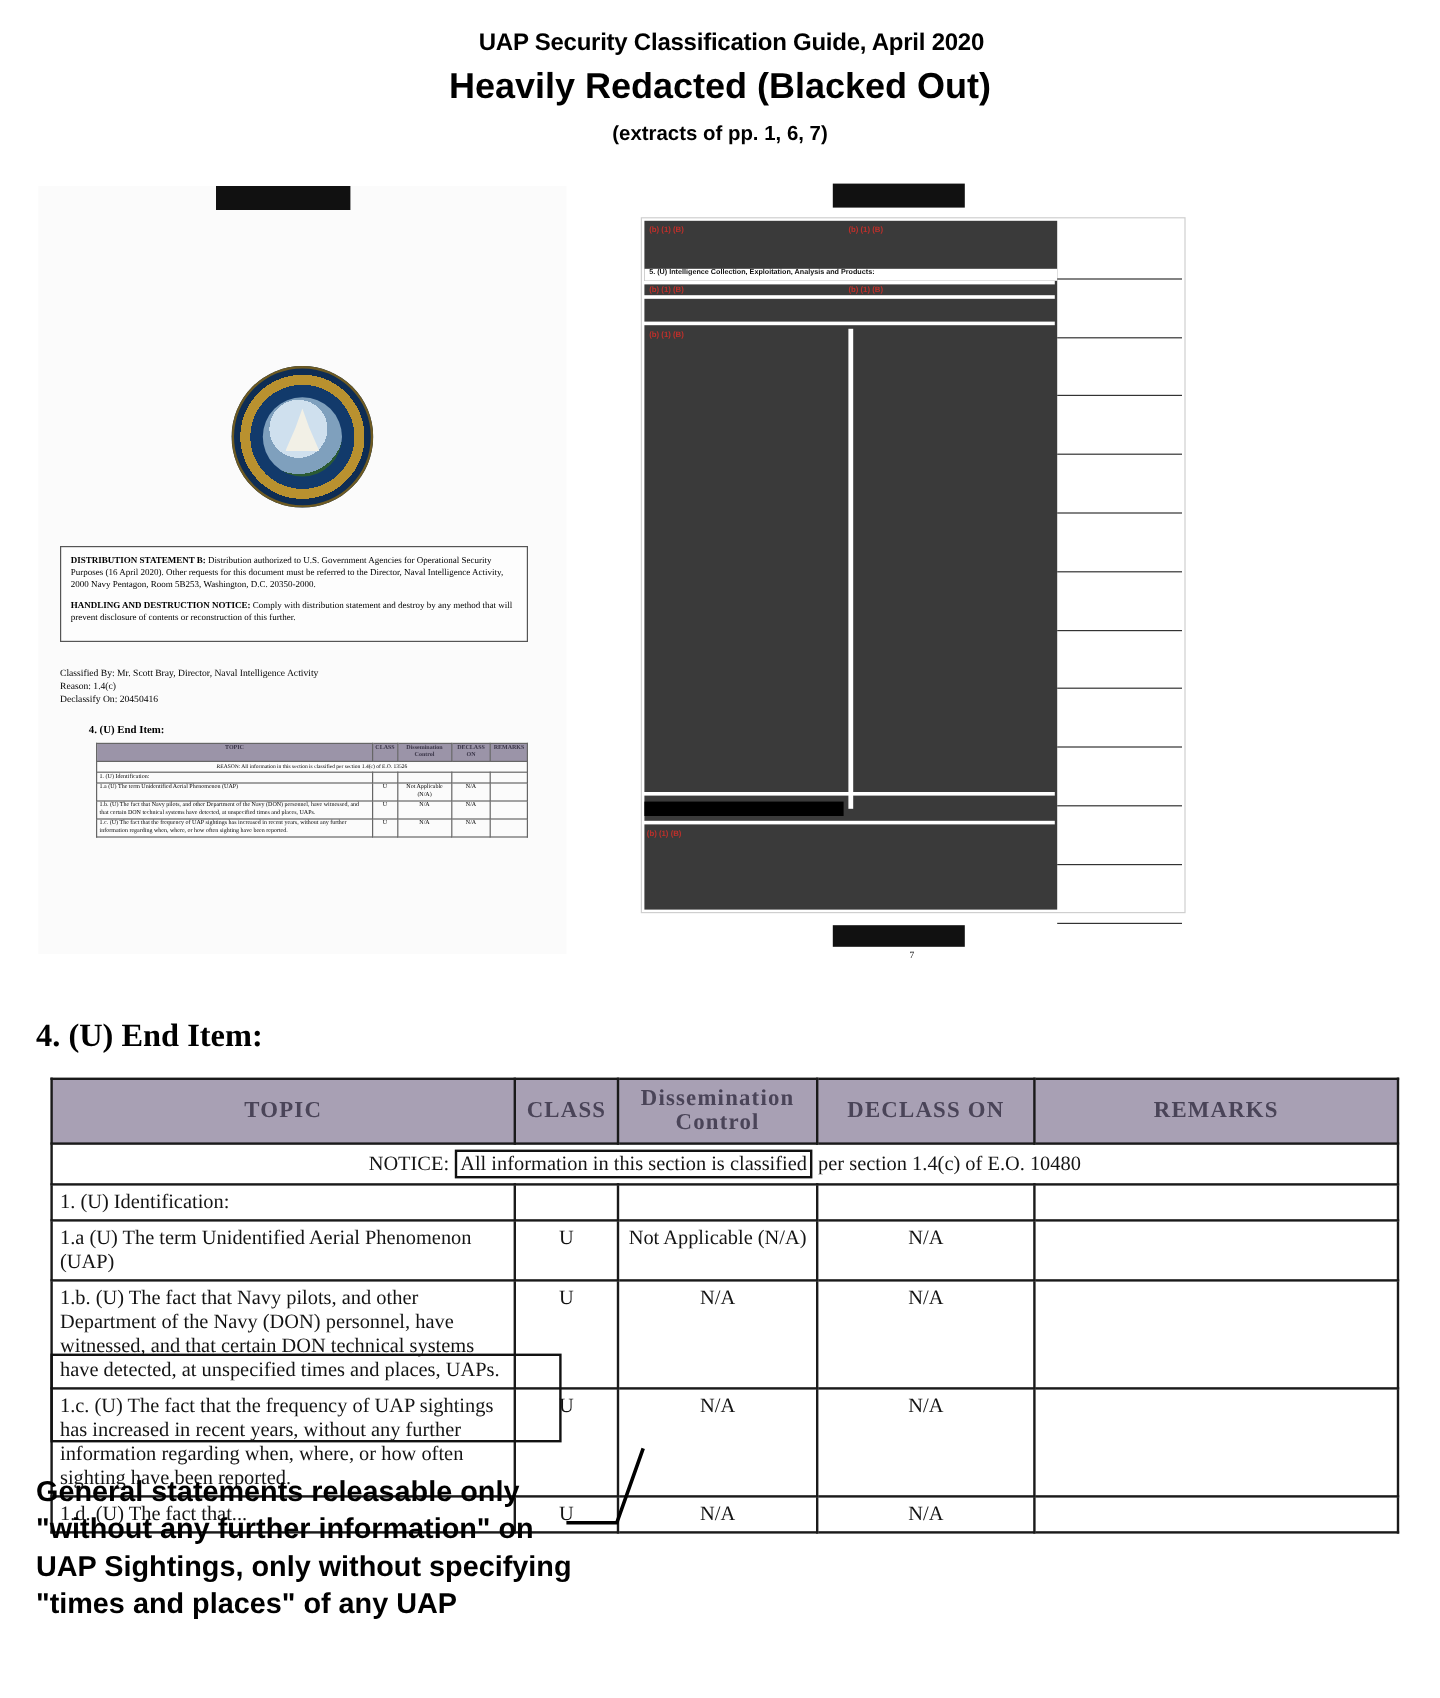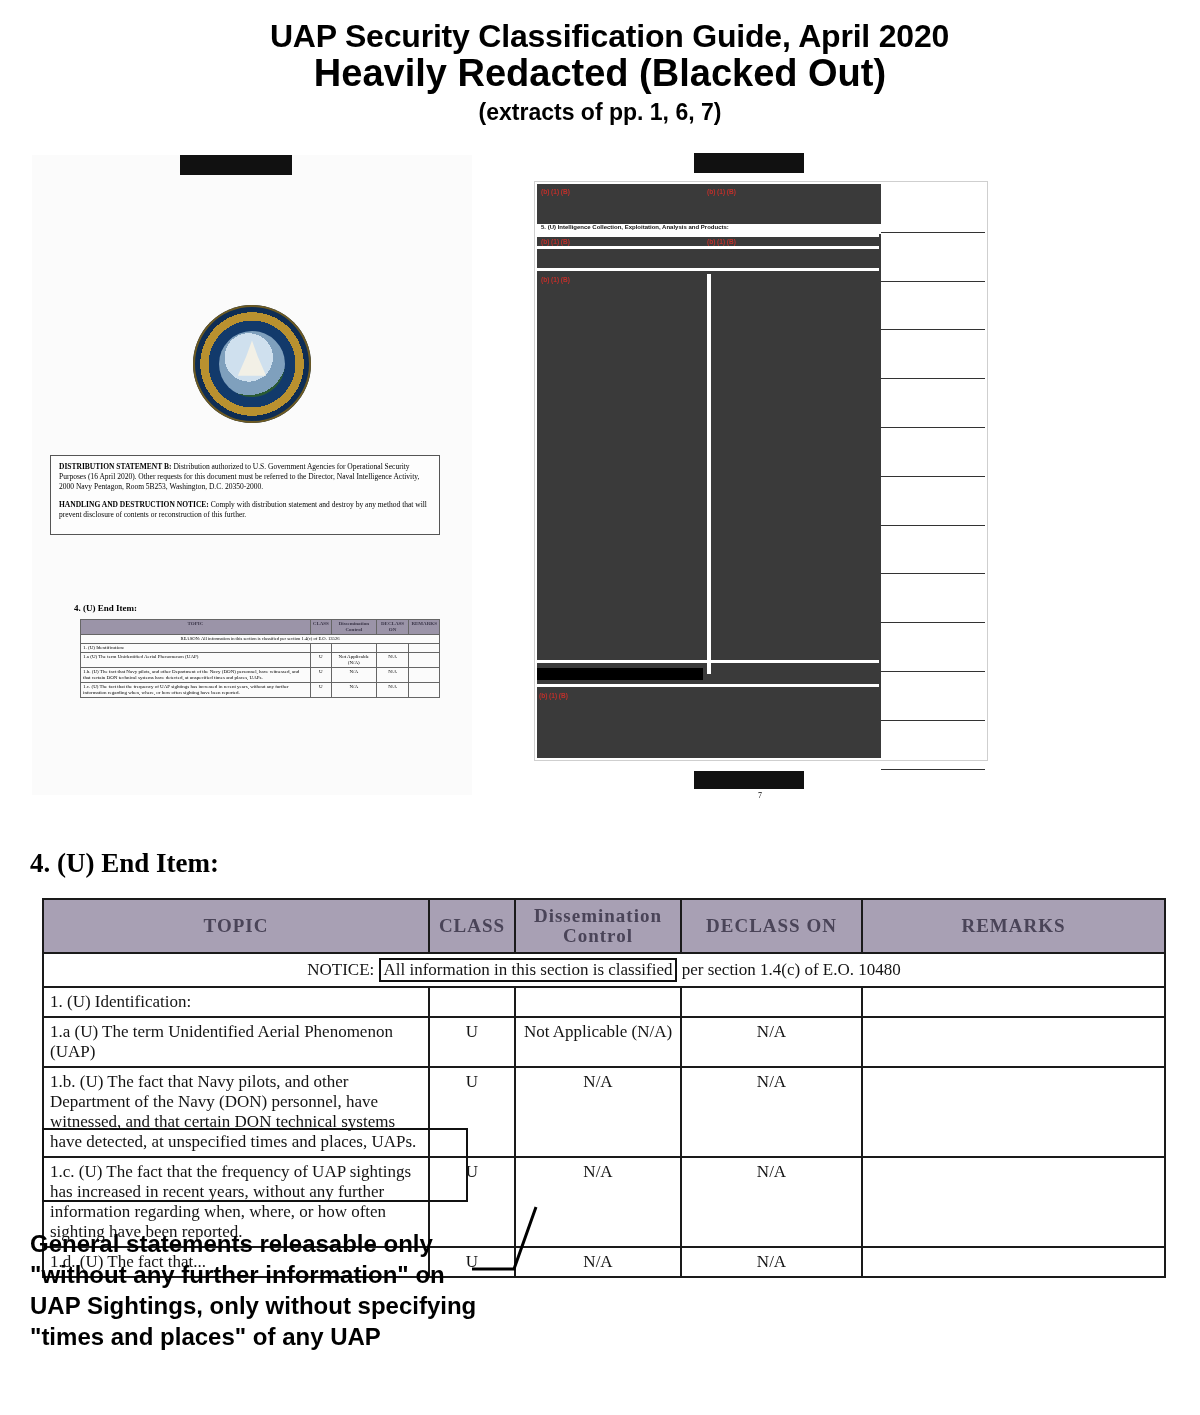--- a/index.html
+++ b/index.html
@@ -11,23 +11,23 @@
     position:relative;
     overflow:hidden;
   }
   
   .title-block{
     text-align:center;
     padding-top:18px;
     font-family:"Liberation Sans", sans-serif;
     font-weight:bold;
   }
-  .title-line1{font-size:32px;line-height:36px;letter-spacing:-0.2px;padding-left:19px;}
-  .title-line2{font-size:38px;line-height:38px;}
-  .title-line3{font-size:23px;line-height:34px;padding-top:3px;}
+  .title-line1{font-size:20px;line-height:36px;letter-spacing:-0.2px;padding-left:19px;}
+  .title-line2{font-size:30px;line-height:38px;}
+  .title-line3{font-size:17px;line-height:34px;padding-top:3px;}
 
   
   .scans{
     position:relative;
     height:660px;
     margin-top:14px;
   }
 
   
   .scan-left{
@@ -199,20 +199,25 @@
     <div class="seal">
       <div class="seal-inner"></div>
       <div class="seal-ship"></div>
     </div>
 
     <div class="dist-box">
       <p><b>DISTRIBUTION STATEMENT B:</b><span> Distribution authorized to U.S. Government Agencies for Operational Security Purposes (16 April 2020).  Other requests for this document must be referred to the Director, Naval Intelligence Activity, 2000 Navy Pentagon, Room 5B253, Washington, D.C. 20350-2000.</span></p>
       <p><b>HANDLING AND DESTRUCTION NOTICE:</b><span> Comply with distribution statement and destroy by any method that will prevent disclosure of contents or reconstruction of this further.</span></p>
     </div>
 
+    <div class="class-by">
+      <div>Classified By: Mr. Scott Bray, Director, Naval Intelligence Activity</div>
+      <div>Reason: 1.4(c)</div>
+      <div>Declassify On: 20450416</div>
+    </div>
 
     <div class="end-item-small">4.  (U) End Item:</div>
 
     <table class="mini-table">
       <thead>
         <tr>
           <th>TOPIC</th>
           <th>CLASS</th>
           <th>Dissemination Control</th>
           <th>DECLASS ON</th>

